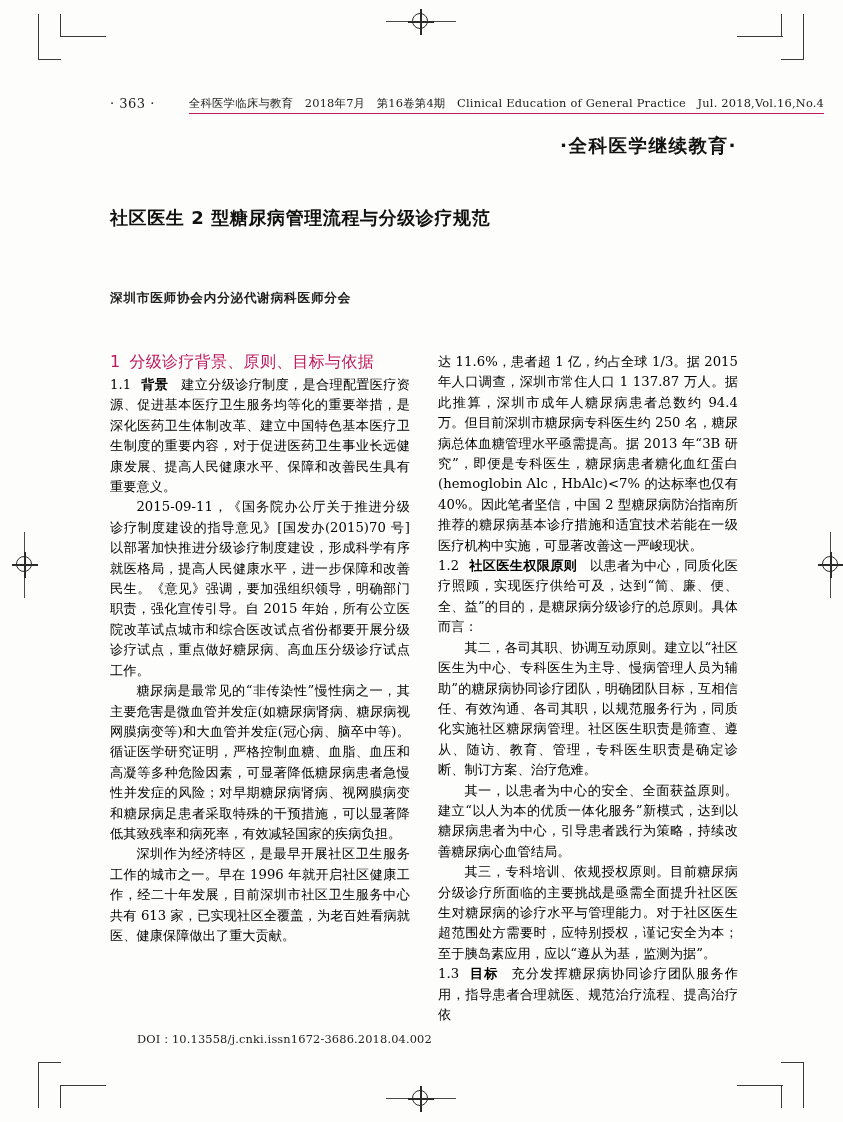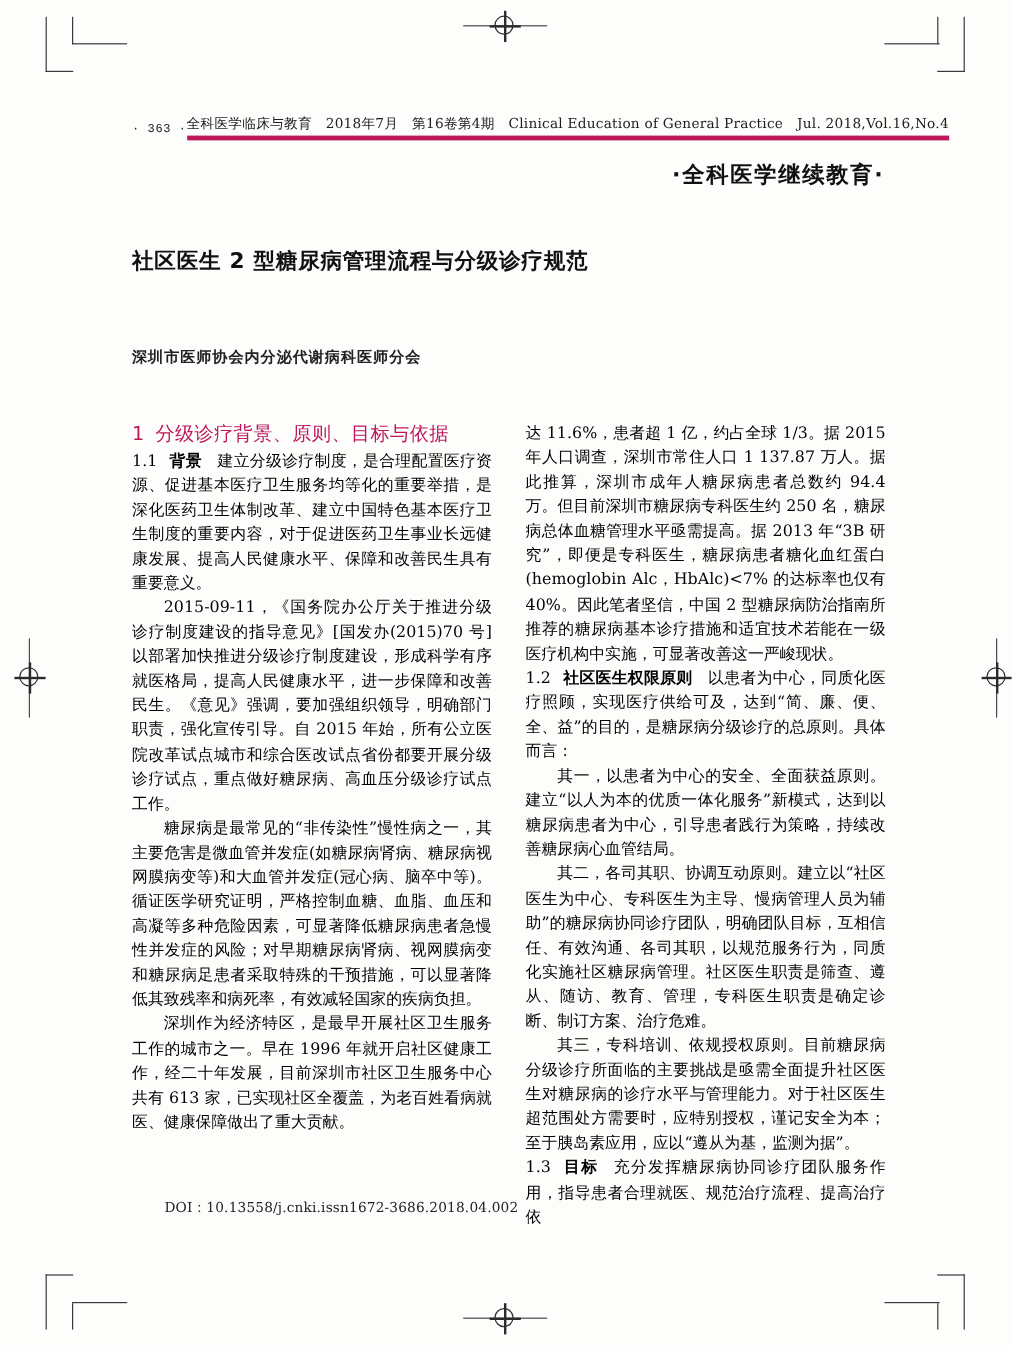--- a/index.html
+++ b/index.html
@@ -22,26 +22,27 @@
 
   
   .sheet{position:absolute;left:0;top:0;width:843px;height:1122px;}
 
   
   .runhead{
     position:absolute;left:110px;top:92px;width:627px;
     display:flex;align-items:flex-end;
   }
   .folio{
-    font-size:10px;letter-spacing:.5px;color:#222;
-    white-space:nowrap;padding-bottom:3px;width:112px;font-family:Liberation Mono, monospace;
+    font-size:13px;letter-spacing:.5px;color:#222;
+    white-space:nowrap;padding-bottom:3px;width:112px;
   }
   .runhead-rule{
-    flex:1;border-bottom:4px solid #be185d;padding-bottom:2px;
+    flex:1;border-bottom:1px solid #be185d;padding-bottom:2px;
     text-align:left;
+    margin-left:34px;
   }
   .runhead-text{
     font-size:11.4px;white-space:nowrap;color:#1d1d1d;letter-spacing:.2px;
   }
 
   
   .kicker{
     position:absolute;right:106px;top:133px;
     font-family:"DejaVu Sans","Liberation Sans",sans-serif;
     font-size:18.5px;font-weight:bold;letter-spacing:1.5px;color:#111;
@@ -84,21 +85,21 @@
     color:#000000;
     letter-spacing:.05px;
   }
   p.indent{text-indent:2em;}
   p.sub{text-indent:0;}
   .subnum{font-family:"DejaVu Serif","Liberation Serif",serif;margin-right:10px;}
   .subttl{font-family:"DejaVu Sans","Liberation Sans",sans-serif;font-weight:bold;margin-right:13px;}
 
   
   .doi{
-    position:absolute;left:137px;top:999px;
+    position:absolute;left:137px;top:1032px;
     font-size:11.4px;letter-spacing:.15px;color:#222;
   }
 </style>
 </head>
 <body>
 
 <div class="sheet">
 
   <div class="cropmark" style="left:38px;top:14px;width:1.4px;height:46px;"></div>
   <div class="cropmark" style="left:60px;top:36px;width:46px;height:1.4px;"></div>
@@ -177,23 +178,23 @@
       <p class="para indent">深圳作为经济特区，是最早开展社区卫生服务工作的城市之一。早在 1996 年就开启社区健康工作，经二十年发展，目前深圳市社区卫生服务中心共有 613 家，已实现社区全覆盖，为老百姓看病就医、健康保障做出了重大贡献。</p>
 
     </div>
 
     <div class="col">
 
       <p class="para sub">达 11.6%，患者超 1 亿，约占全球 1/3。据 2015 年人口调查，深圳市常住人口 1 137.87 万人。据此推算，深圳市成年人糖尿病患者总数约 94.4 万。但目前深圳市糖尿病专科医生约 250 名，糖尿病总体血糖管理水平亟需提高。据 2013 年“3B 研究”，即便是专科医生，糖尿病患者糖化血红蛋白(hemoglobin Alc，HbAlc)&lt;7% 的达标率也仅有 40%。因此笔者坚信，中国 2 型糖尿病防治指南所推荐的糖尿病基本诊疗措施和适宜技术若能在一级医疗机构中实施，可显著改善这一严峻现状。</p>
 
       <p class="para sub"><span class="subnum">1.2</span><span class="subttl">社区医生权限原则</span><span>以患者为中心，同质化医疗照顾，实现医疗供给可及，达到“简、廉、便、全、益”的目的，是糖尿病分级诊疗的总原则。具体而言：</span></p>
 
+      <p class="para indent">其二，各司其职、协调互动原则。建立以“社区医生为中心、专科医生为主导、慢病管理人员为辅助”的糖尿病协同诊疗团队，明确团队目标，互相信任、有效沟通、各司其职，以规范服务行为，同质化实施社区糖尿病管理。社区医生职责是筛查、遵从、随访、教育、管理，专科医生职责是确定诊断、制订方案、治疗危难。</p>
+
       <p class="para indent">其一，以患者为中心的安全、全面获益原则。建立“以人为本的优质一体化服务”新模式，达到以糖尿病患者为中心，引导患者践行为策略，持续改善糖尿病心血管结局。</p>
-
-      <p class="para indent">其二，各司其职、协调互动原则。建立以“社区医生为中心、专科医生为主导、慢病管理人员为辅助”的糖尿病协同诊疗团队，明确团队目标，互相信任、有效沟通、各司其职，以规范服务行为，同质化实施社区糖尿病管理。社区医生职责是筛查、遵从、随访、教育、管理，专科医生职责是确定诊断、制订方案、治疗危难。</p>
 
       <p class="para indent">其三，专科培训、依规授权原则。目前糖尿病分级诊疗所面临的主要挑战是亟需全面提升社区医生对糖尿病的诊疗水平与管理能力。对于社区医生超范围处方需要时，应特别授权，谨记安全为本；至于胰岛素应用，应以“遵从为基，监测为据”。</p>
 
       <p class="para sub"><span class="subnum">1.3</span><span class="subttl">目标</span><span>充分发挥糖尿病协同诊疗团队服务作用，指导患者合理就医、规范治疗流程、提高治疗依</span></p>
     </div>
   </div>
 
   <div class="doi">DOI：10.13558/j.cnki.issn1672-3686.2018.04.002</div>
 
 </div>

